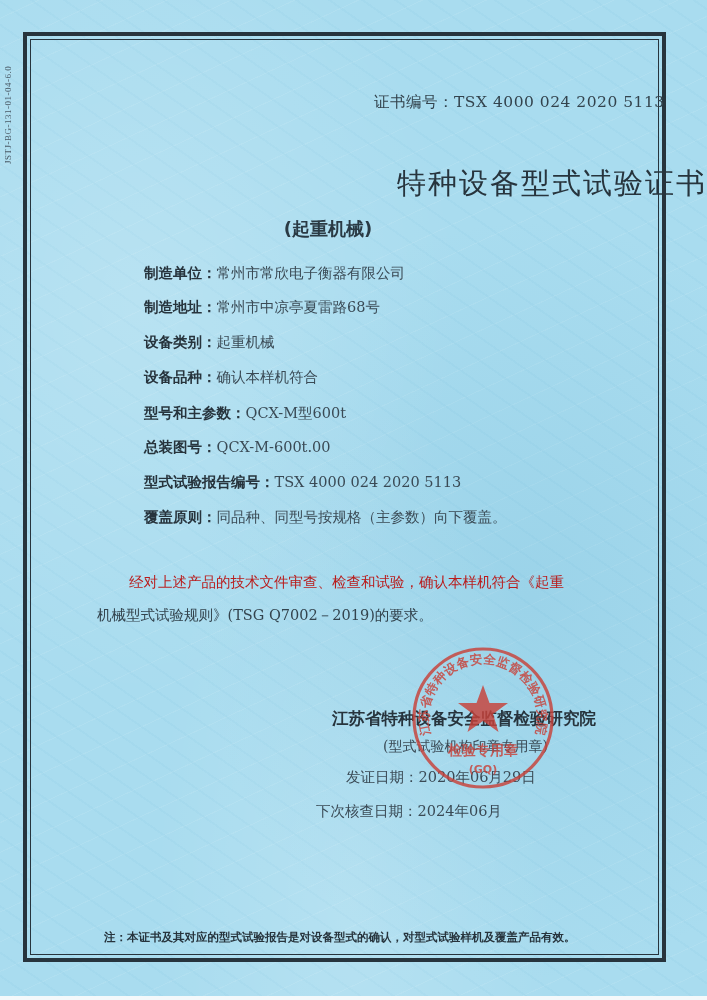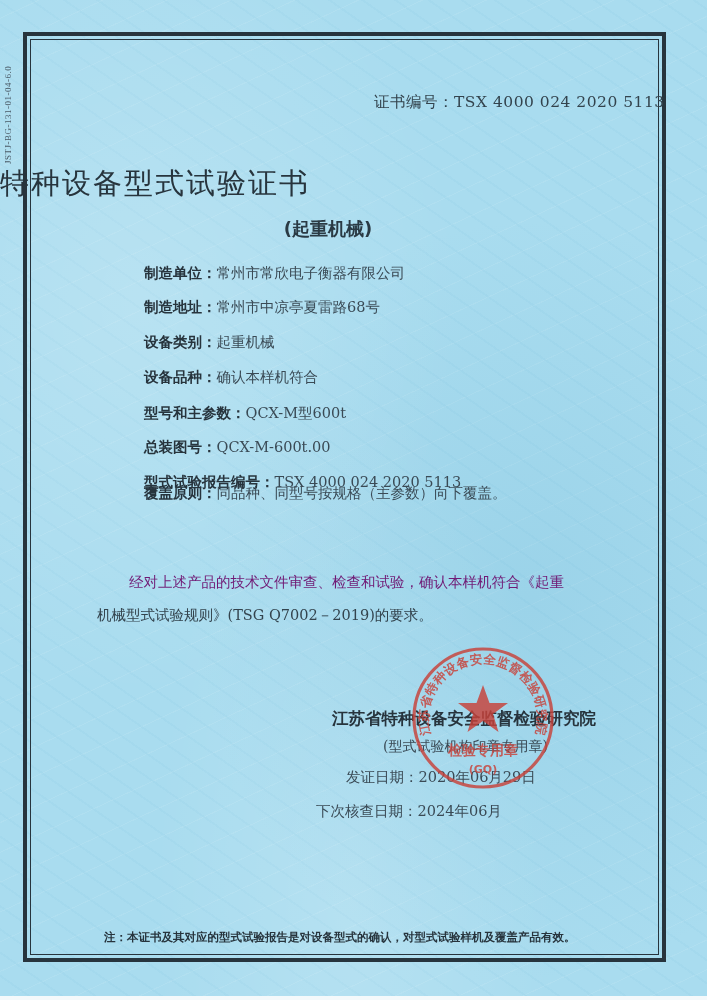--- a/index.html
+++ b/index.html
@@ -28,35 +28,35 @@
     }
     .frame-inner {
       position: absolute; left: 30px; top: 39px; width: 629px; height: 916px;
       border: 1.5px solid #27343d; box-sizing: border-box;
     }
     .cert-no {
       position: absolute; left: 330px; top: 92px;
       font-size: 15.5px; color: #33434d; letter-spacing: 0.5px; white-space: nowrap; margin-left: 44px;
     }
     .title {
-      position: absolute; left: 0; width: 707px; top: 164px; text-align: left;
+      position: absolute; left: 0; width: 707px; top: 164px; text-align: right;
       font-family: "DejaVu Sans", sans-serif; font-size: 29px; color: #27343d;
       letter-spacing: 2px;
     }
     .subtitle {
       position: absolute; left: 0; width: 656px; top: 217px; text-align: center;
       font-family: "DejaVu Sans", sans-serif; font-size: 18px; font-weight: bold; color: #2a3a44;
     }
     .field {
       position: absolute; left: 97px; white-space: nowrap; font-size: 14.5px; margin-left: 47px;
     }
     .field .k { font-family: "DejaVu Sans", sans-serif; font-weight: bold; color: #27343d; }
     .field .v { color: #3a4a55; }
     .para {
-      position: absolute; left: 100px; width: 540px; font-size: 14.5px; color: #701a75;
+      position: absolute; left: 100px; width: 540px; font-size: 14.5px; color: #b91c1c;
       line-height: 35px; text-indent: 2em;
     }
     .para2 { position: absolute; left: 97px; top: 606px; font-size: 14.5px; color: #33434d; white-space: nowrap; }
     .issuer {
       position: absolute; left: 332px; top: 708px; font-family: "DejaVu Sans", sans-serif;
       font-weight: bold; font-size: 16.5px; color: #27343d; white-space: nowrap;
     }
     .issuer-sub { position: absolute; left: 383px; top: 738px; font-size: 14px; color: #3a4a55; white-space: nowrap; }
     .issue-date { position: absolute; left: 346px; top: 768px; font-size: 14.5px; color: #3a4a55; white-space: nowrap; }
     .next-date { position: absolute; left: 316px; top: 802px; font-size: 14.5px; color: #3a4a55; white-space: nowrap; }
@@ -97,21 +97,21 @@
 </div>
 <div class="field" style="top:404px">
   <span class="k">型号和主参数：</span><span class="v">QCX-M型600t</span>
 </div>
 <div class="field" style="top:438px">
   <span class="k">总装图号：</span><span class="v">QCX-M-600t.00</span>
 </div>
 <div class="field" style="top:473px">
   <span class="k">型式试验报告编号：</span><span class="v">TSX 4000 024 2020 5113</span>
 </div>
-<div class="field" style="top:484px">
+<div class="field" style="top:508px">
   <span class="k">覆盖原则：</span><span class="v">同品种、同型号按规格（主参数）向下覆盖。</span>
 </div>
 
 <div class="para" style="top:565px; left:100px;">经对上述产品的技术文件审查、检查和试验，确认本样机符合《起重</div>
 <div class="para2">机械型式试验规则》(TSG Q7002－2019)的要求。</div>
 
 <div class="issuer">江苏省特种设备安全监督检验研究院</div>
 <div class="issuer-sub">(型式试验机构印章专用章)</div>
 <div class="issue-date">
   <span>发证日期：</span><span>2020年06月29日</span>

